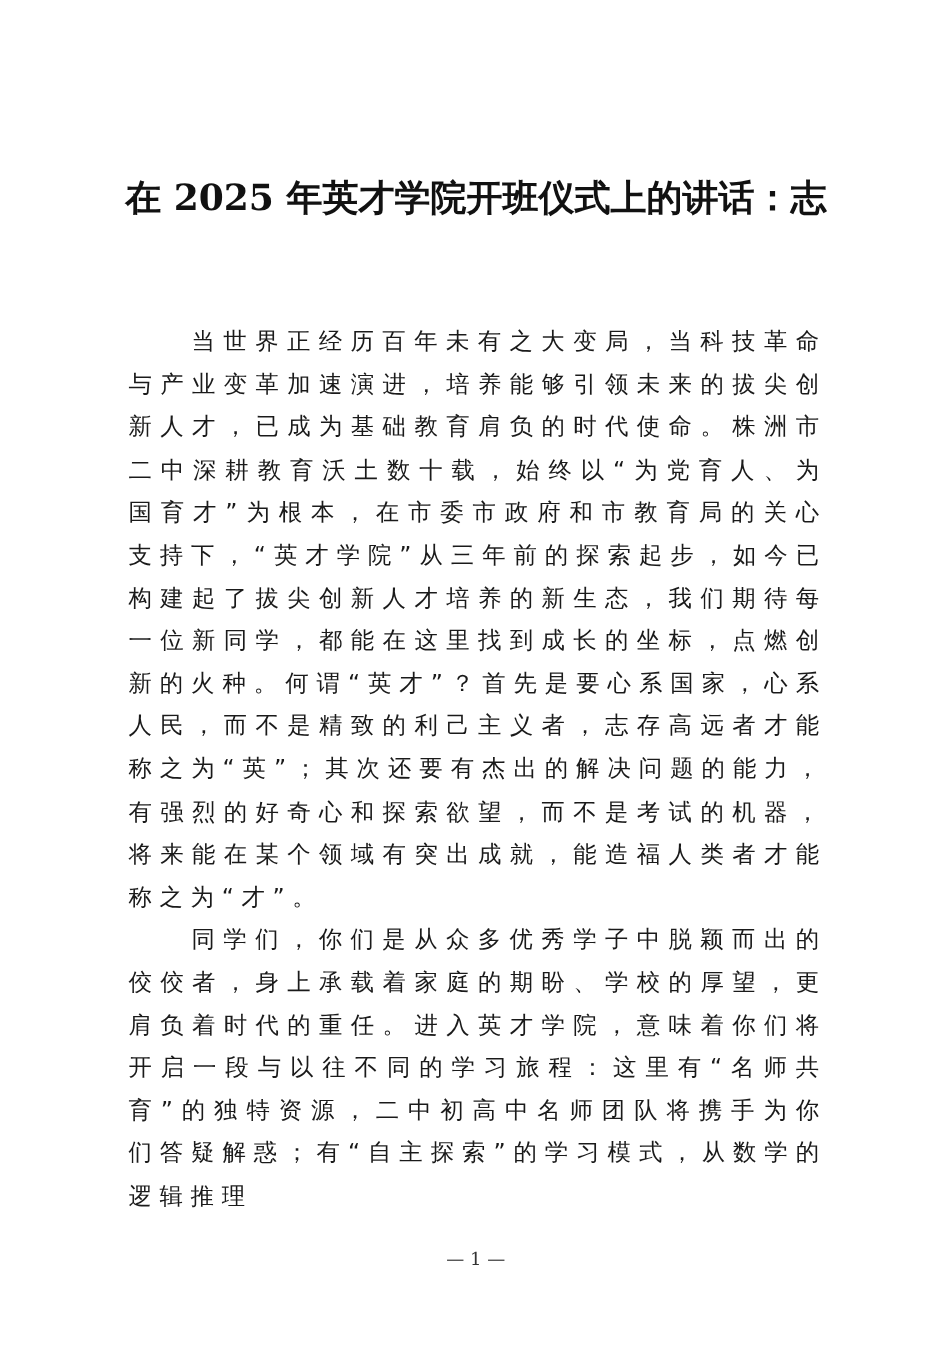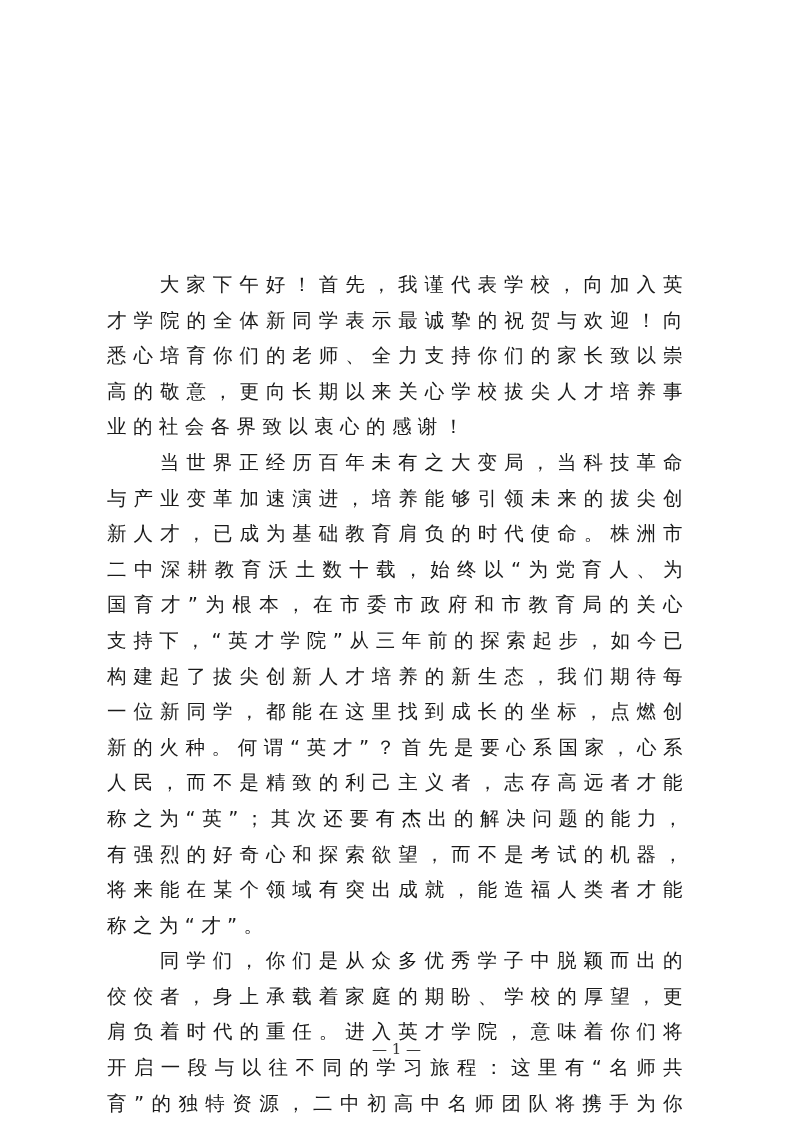--- a/index.html
+++ b/index.html
@@ -21,20 +21,20 @@
   .footer {
     position: absolute; left: 0; top: 1040px; width: 793px; text-align: center;
     font-family: "DejaVu Serif", "Liberation Serif", serif; font-size: 15px; color: #333;
   }
 </style>
 </head>
 <body>
 
 <div class="page">
   <div class="title">
+    <div>在 2025 年英才学院开班仪式上的讲话：志</div>
   </div>
   <div class="body">
-    <p>大家下午好！首先，我谨代表学校，向加入英才学院的全体新同学表示最诚挚的祝贺与欢迎！向悉心培育你们的老师、全力支持你们的家长致以崇高的敬意，更向长期以来关心学校拔尖人才培养事业的社会各界致以衷心的感谢！</p>
     <p>当世界正经历百年未有之大变局，当科技革命与产业变革加速演进，培养能够引领未来的拔尖创新人才，已成为基础教育肩负的时代使命。株洲市二中深耕教育沃土数十载，始终以“为党育人、为国育才”为根本，在市委市政府和市教育局的关心支持下，“英才学院”从三年前的探索起步，如今已构建起了拔尖创新人才培养的新生态，我们期待每一位新同学，都能在这里找到成长的坐标，点燃创新的火种。何谓“英才”？首先是要心系国家，心系人民，而不是精致的利己主义者，志存高远者才能称之为“英”；其次还要有杰出的解决问题的能力，有强烈的好奇心和探索欲望，而不是考试的机器，将来能在某个领域有突出成就，能造福人类者才能称之为“才”。</p>
     <p>同学们，你们是从众多优秀学子中脱颖而出的佼佼者，身上承载着家庭的期盼、学校的厚望，更肩负着时代的重任。进入英才学院，意味着你们将开启一段与以往不同的学习旅程：这里有“名师共育”的独特资源，二中初高中名师团队将携手为你们答疑解惑；有“自主探索”的学习模式，从数学的逻辑推理</p>
   </div>
   <div class="footer">— 1 —</div>
 </div>
 
 </body></html>

